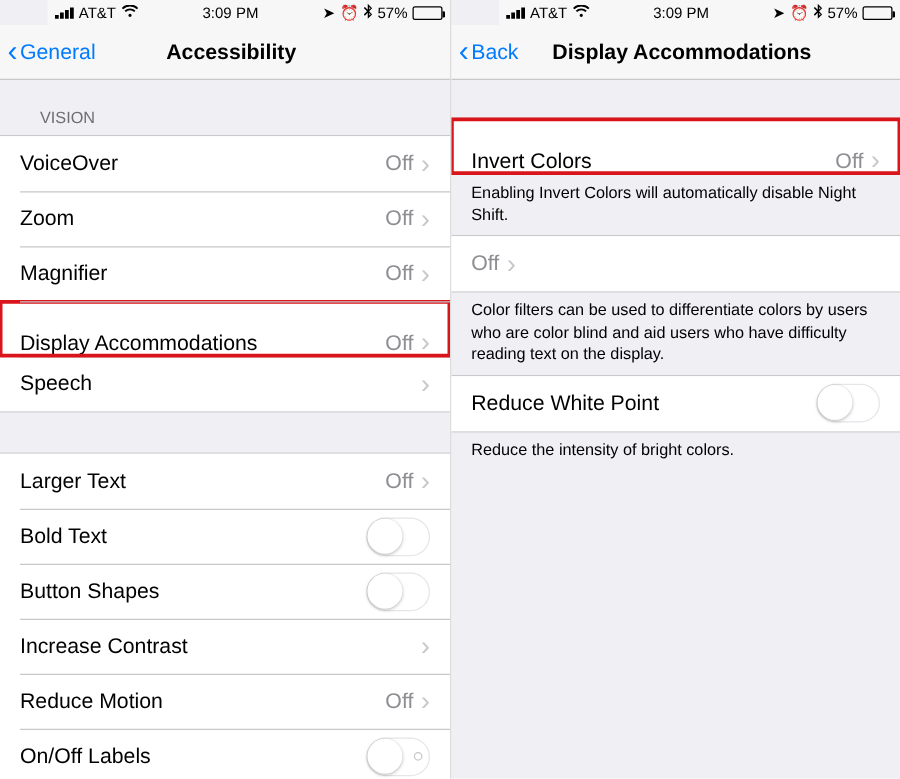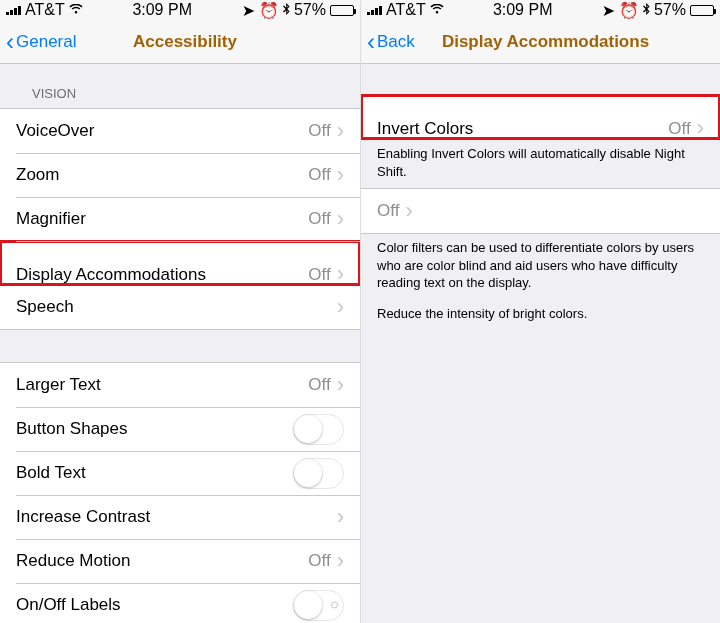--- a/index.html
+++ b/index.html
@@ -22,23 +22,24 @@
     overflow: hidden;
   }
   .screen + .screen { border-left: 1px solid #ddd; }
   .status-bar {
     height: 20px;
     background: #f7f7f7;
     display: flex;
     align-items: center;
     justify-content: space-between;
     padding: 0 6px;
-    font-size: 16px;
+    font-size: 12px;
     font-weight: 500;
     color: #000;
+    margin-left: 38px;
   }
   .status-left, .status-right { display: flex; align-items: center; gap: 4px; }
   .signal-bars { display: flex; align-items: flex-end; gap: 1px; height: 10px; }
   .signal-bars span { width: 3px; background: #000; display: block; }
   .signal-bars span:nth-child(1){height:3px;}
   .signal-bars span:nth-child(2){height:5px;}
   .signal-bars span:nth-child(3){height:7px;}
   .signal-bars span:nth-child(4){height:9px;}
   .wifi-icon { font-size: 12px; }
   .battery {
@@ -65,21 +66,21 @@
     left: 0;
     top: 0;
     bottom: 0;
   }
   .nav-back .chev { font-size: 24px; font-weight: 300; line-height: 1; margin-right: 2px; }
   .nav-title {
     flex: 1;
     text-align: center;
     font-size: 17px;
     font-weight: 600;
-    color: #a16207;
+    color: #000000;
     padding-left: 10px;
   }
   .content { flex: 1; overflow-y: auto; }
   .section-header {
     font-size: 13px;
     color: #6d6d72;
     padding: 22px 32px 7px;
     text-transform: uppercase;
   }
   .section-footer {
@@ -208,27 +209,27 @@
 
     <div class="spacer"></div>
 
     <div class="cell-group">
       <div class="cell">
         <span class="cell-label">Larger Text</span>
         <span class="cell-value">Off</span>
         <span class="chevron">›</span>
       </div>
       <div class="cell">
-        <span class="cell-label">Button Shapes</span>
+        <span class="cell-label">Bold Text</span>
         <span class="switch">
             <span class="knob"></span>
           </span>
       </div>
       <div class="cell">
-        <span class="cell-label">Bold Text</span>
+        <span class="cell-label">Button Shapes</span>
         <span class="switch">
             <span class="knob"></span>
           </span>
       </div>
       <div class="cell">
         <span class="cell-label">Increase Contrast</span>
         <span class="chevron">›</span>
       </div>
       <div class="cell">
         <span class="cell-label">Reduce Motion</span>
@@ -295,15 +296,23 @@
     <div class="section-footer">Enabling Invert Colors will automatically disable Night Shift.</div>
 
     <div class="cell-group">
       <div class="cell">
         <span class="cell-value">Off</span>
         <span class="chevron">›</span>
       </div>
     </div>
     <div class="section-footer">Color filters can be used to differentiate colors by users who are color blind and aid users who have difficulty reading text on the display.</div>
 
+    <div class="cell-group">
+      <div class="cell">
+        <span class="cell-label">Reduce White Point</span>
+        <span class="switch">
+            <span class="knob"></span>
+          </span>
+      </div>
+    </div>
     <div class="section-footer">Reduce the intensity of bright colors.</div>
   </div>
 </div>
 
 </body></html>

